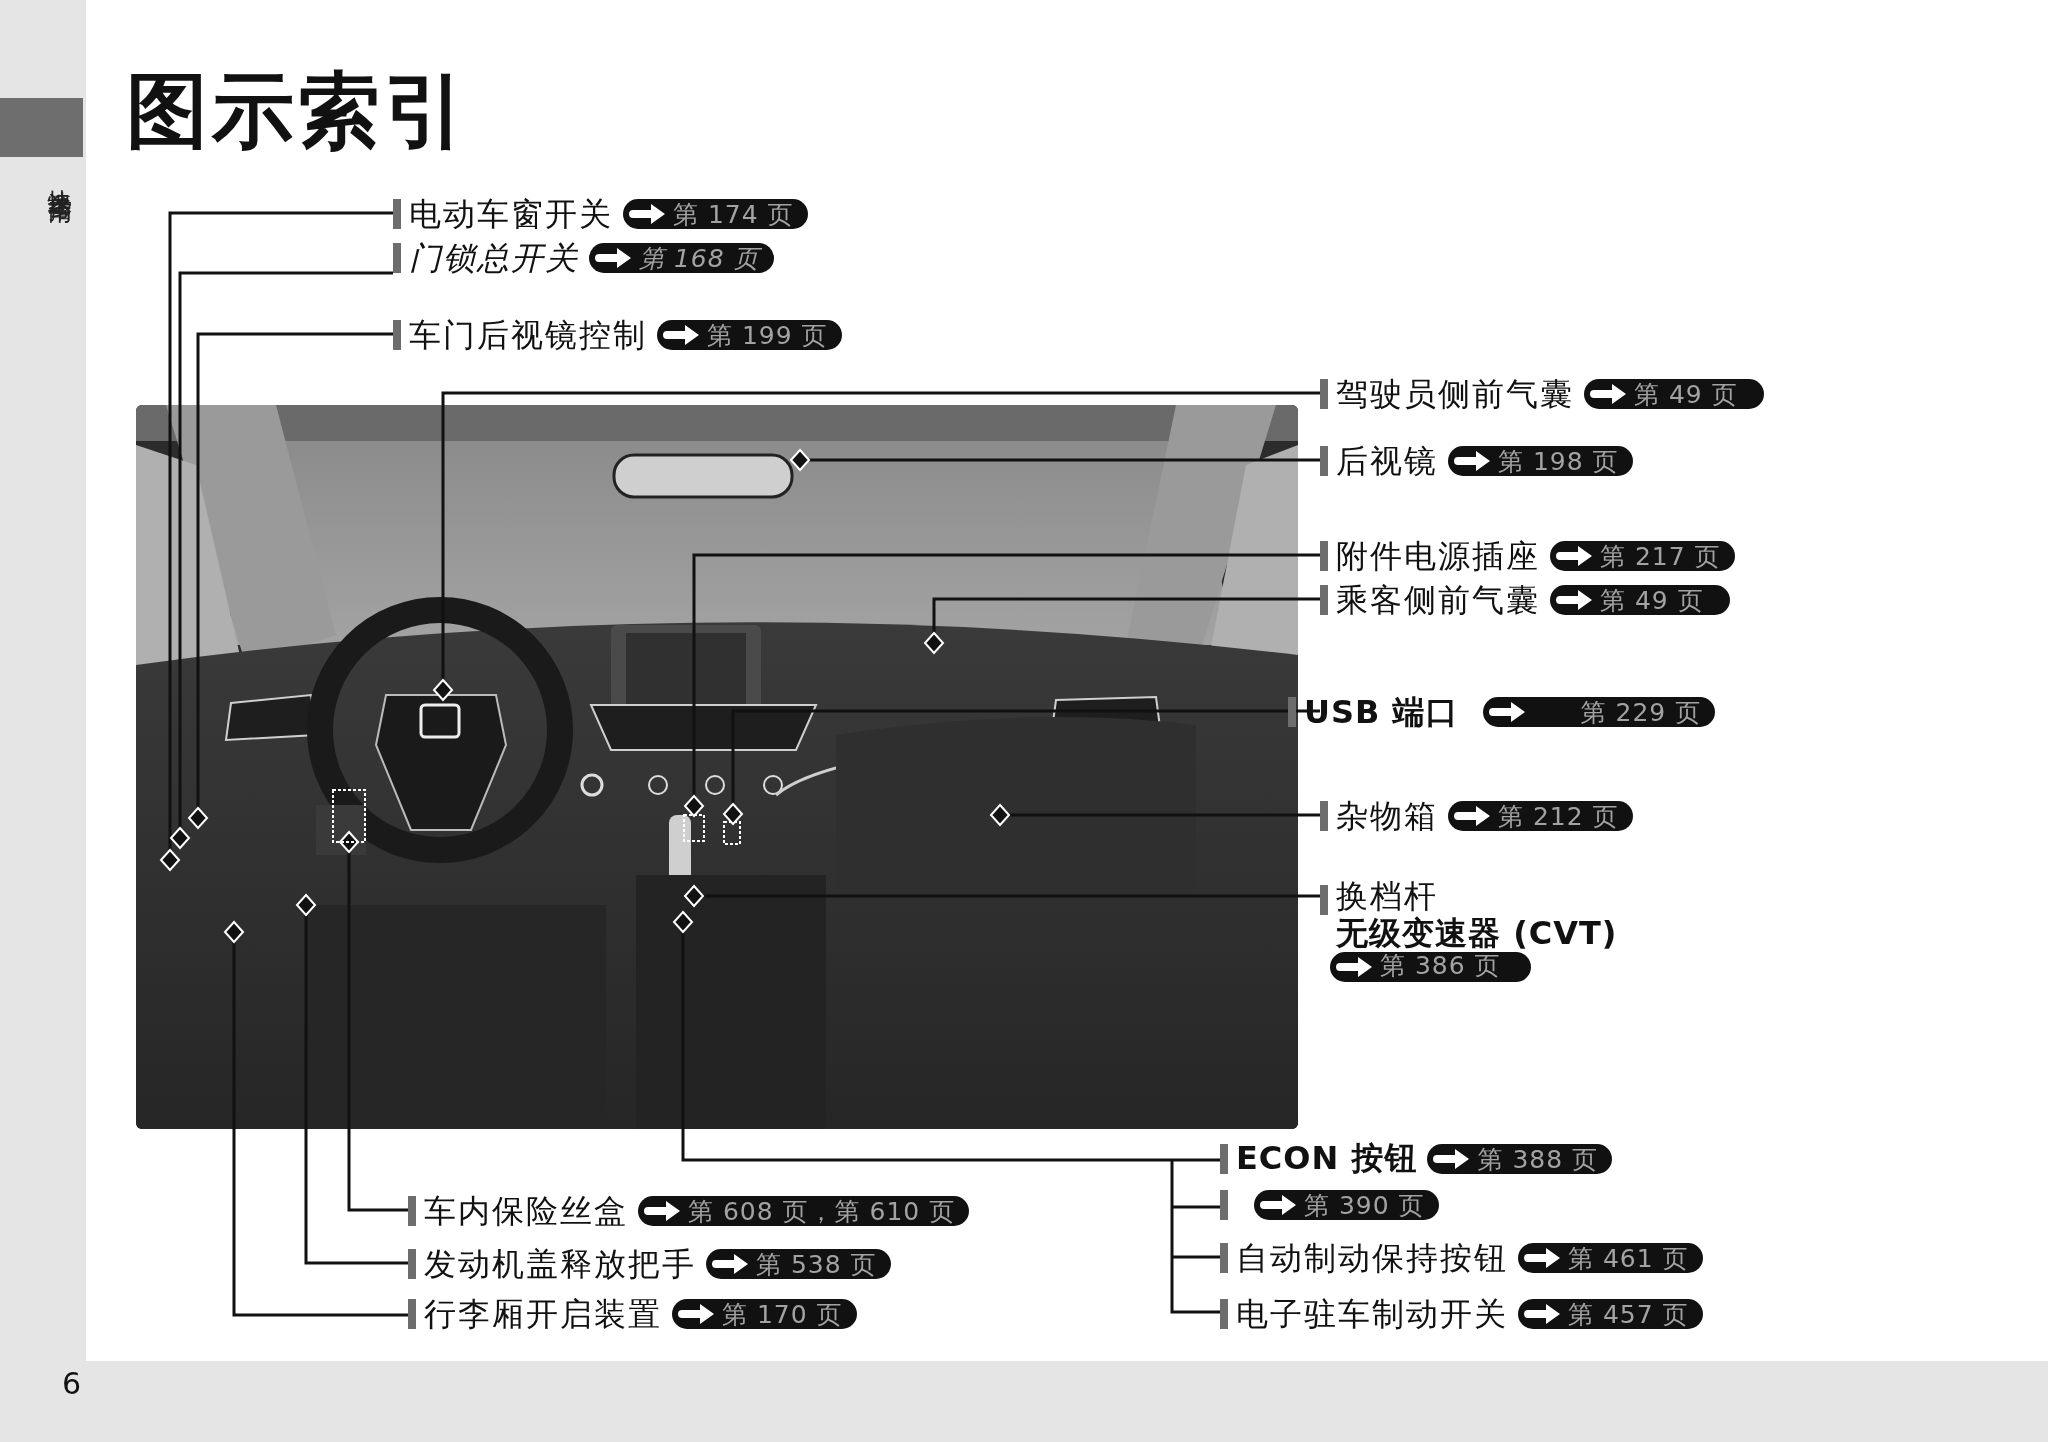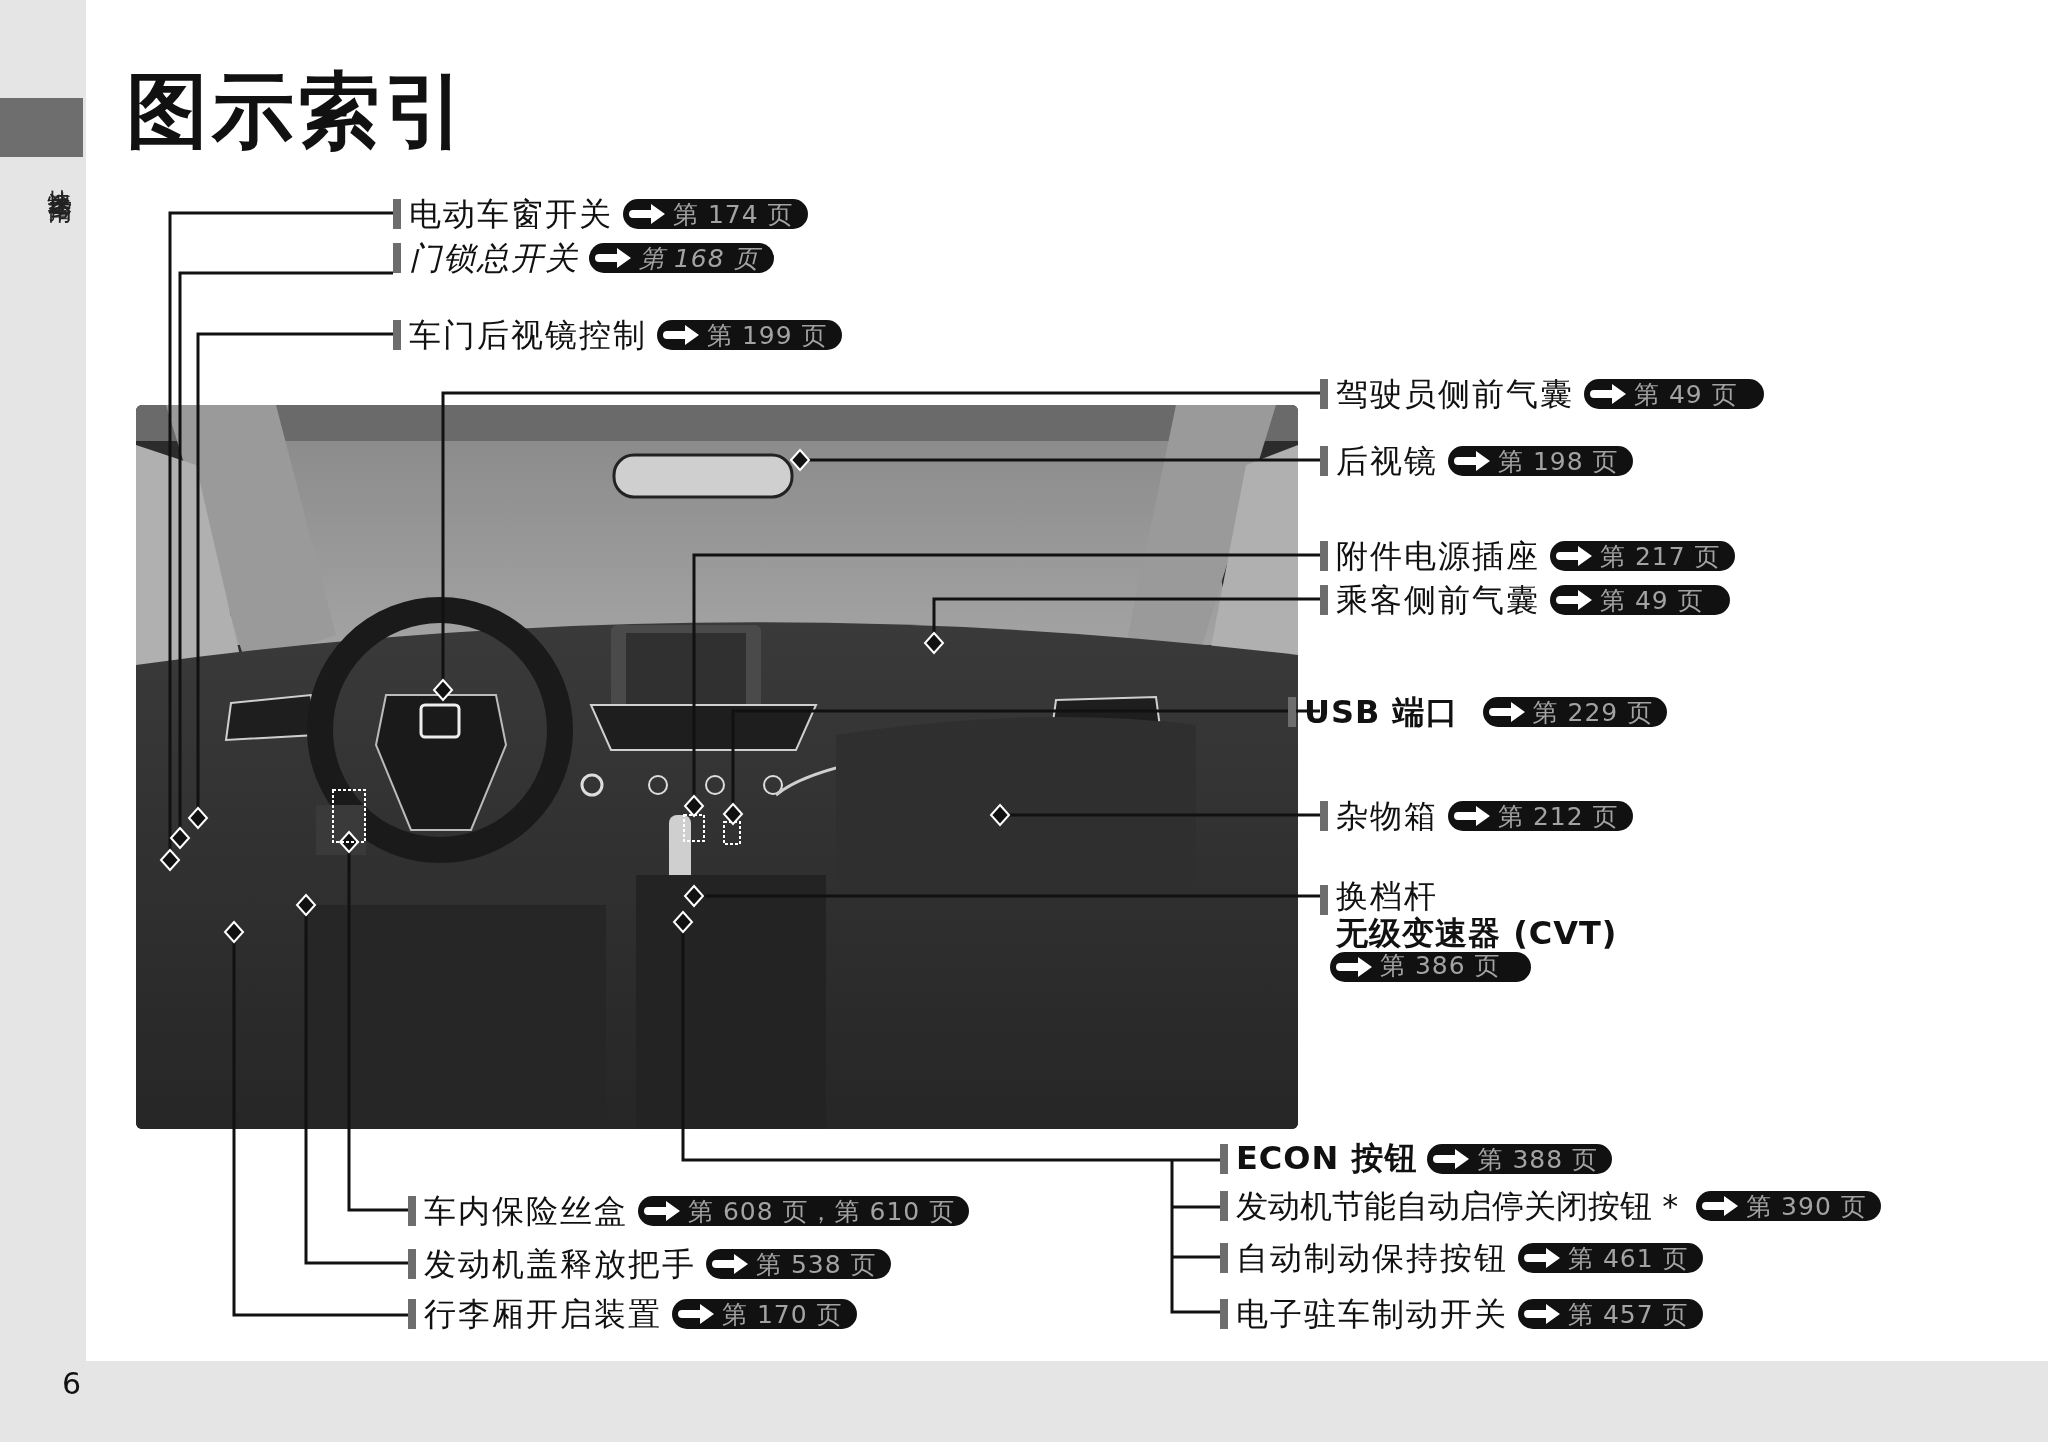--- a/index.html
+++ b/index.html
@@ -216,21 +216,21 @@
   <span class="pill" style="padding-right:26px;">
     <svg class="arrow" viewBox="0 0 40 22">
         <path d="M4 7 h18 v-6 l14 10 l-14 10 v-6 h-18 a4 4 0 0 1 0 -8z" fill="#fff"></path>
       </svg>
     <span>第 49 页</span>
   </span>
 </div>
 <div class="callout" style="left:1288px;top:696px;">
   <span class="bar"></span>
   <span class="label bold">USB 端口</span>
-  <span class="pill" style="margin-left:24px;">
+  <span class="pill" style="margin-left:24px;gap:48px;">
     <svg class="arrow" viewBox="0 0 40 22">
         <path d="M4 7 h18 v-6 l14 10 l-14 10 v-6 h-18 a4 4 0 0 1 0 -8z" fill="#fff"></path>
       </svg>
     <span>第 229 页</span>
   </span>
 </div>
 <div class="callout" style="left:1320px;top:800px;">
   <span class="bar"></span>
   <span class="label">杂物箱</span>
   <span class="pill">
@@ -295,21 +295,20 @@
   <span class="label bold">ECON 按钮</span>
   <span class="pill">
     <svg class="arrow" viewBox="0 0 40 22">
         <path d="M4 7 h18 v-6 l14 10 l-14 10 v-6 h-18 a4 4 0 0 1 0 -8z" fill="#fff"></path>
       </svg>
     <span>第 388 页</span>
   </span>
 </div>
 <div class="callout" style="left:1220px;top:1190px;">
   <span class="bar"></span>
-  <span class="label" style="letter-spacing:0;">发动机节能自动启停关闭按钮 *</span>
   <span class="pill" style="margin-left:18px;">
     <svg class="arrow" viewBox="0 0 40 22">
         <path d="M4 7 h18 v-6 l14 10 l-14 10 v-6 h-18 a4 4 0 0 1 0 -8z" fill="#fff"></path>
       </svg>
     <span>第 390 页</span>
   </span>
 </div>
 <div class="callout" style="left:1220px;top:1242px;">
   <span class="bar"></span>
   <span class="label">自动制动保持按钮</span>

